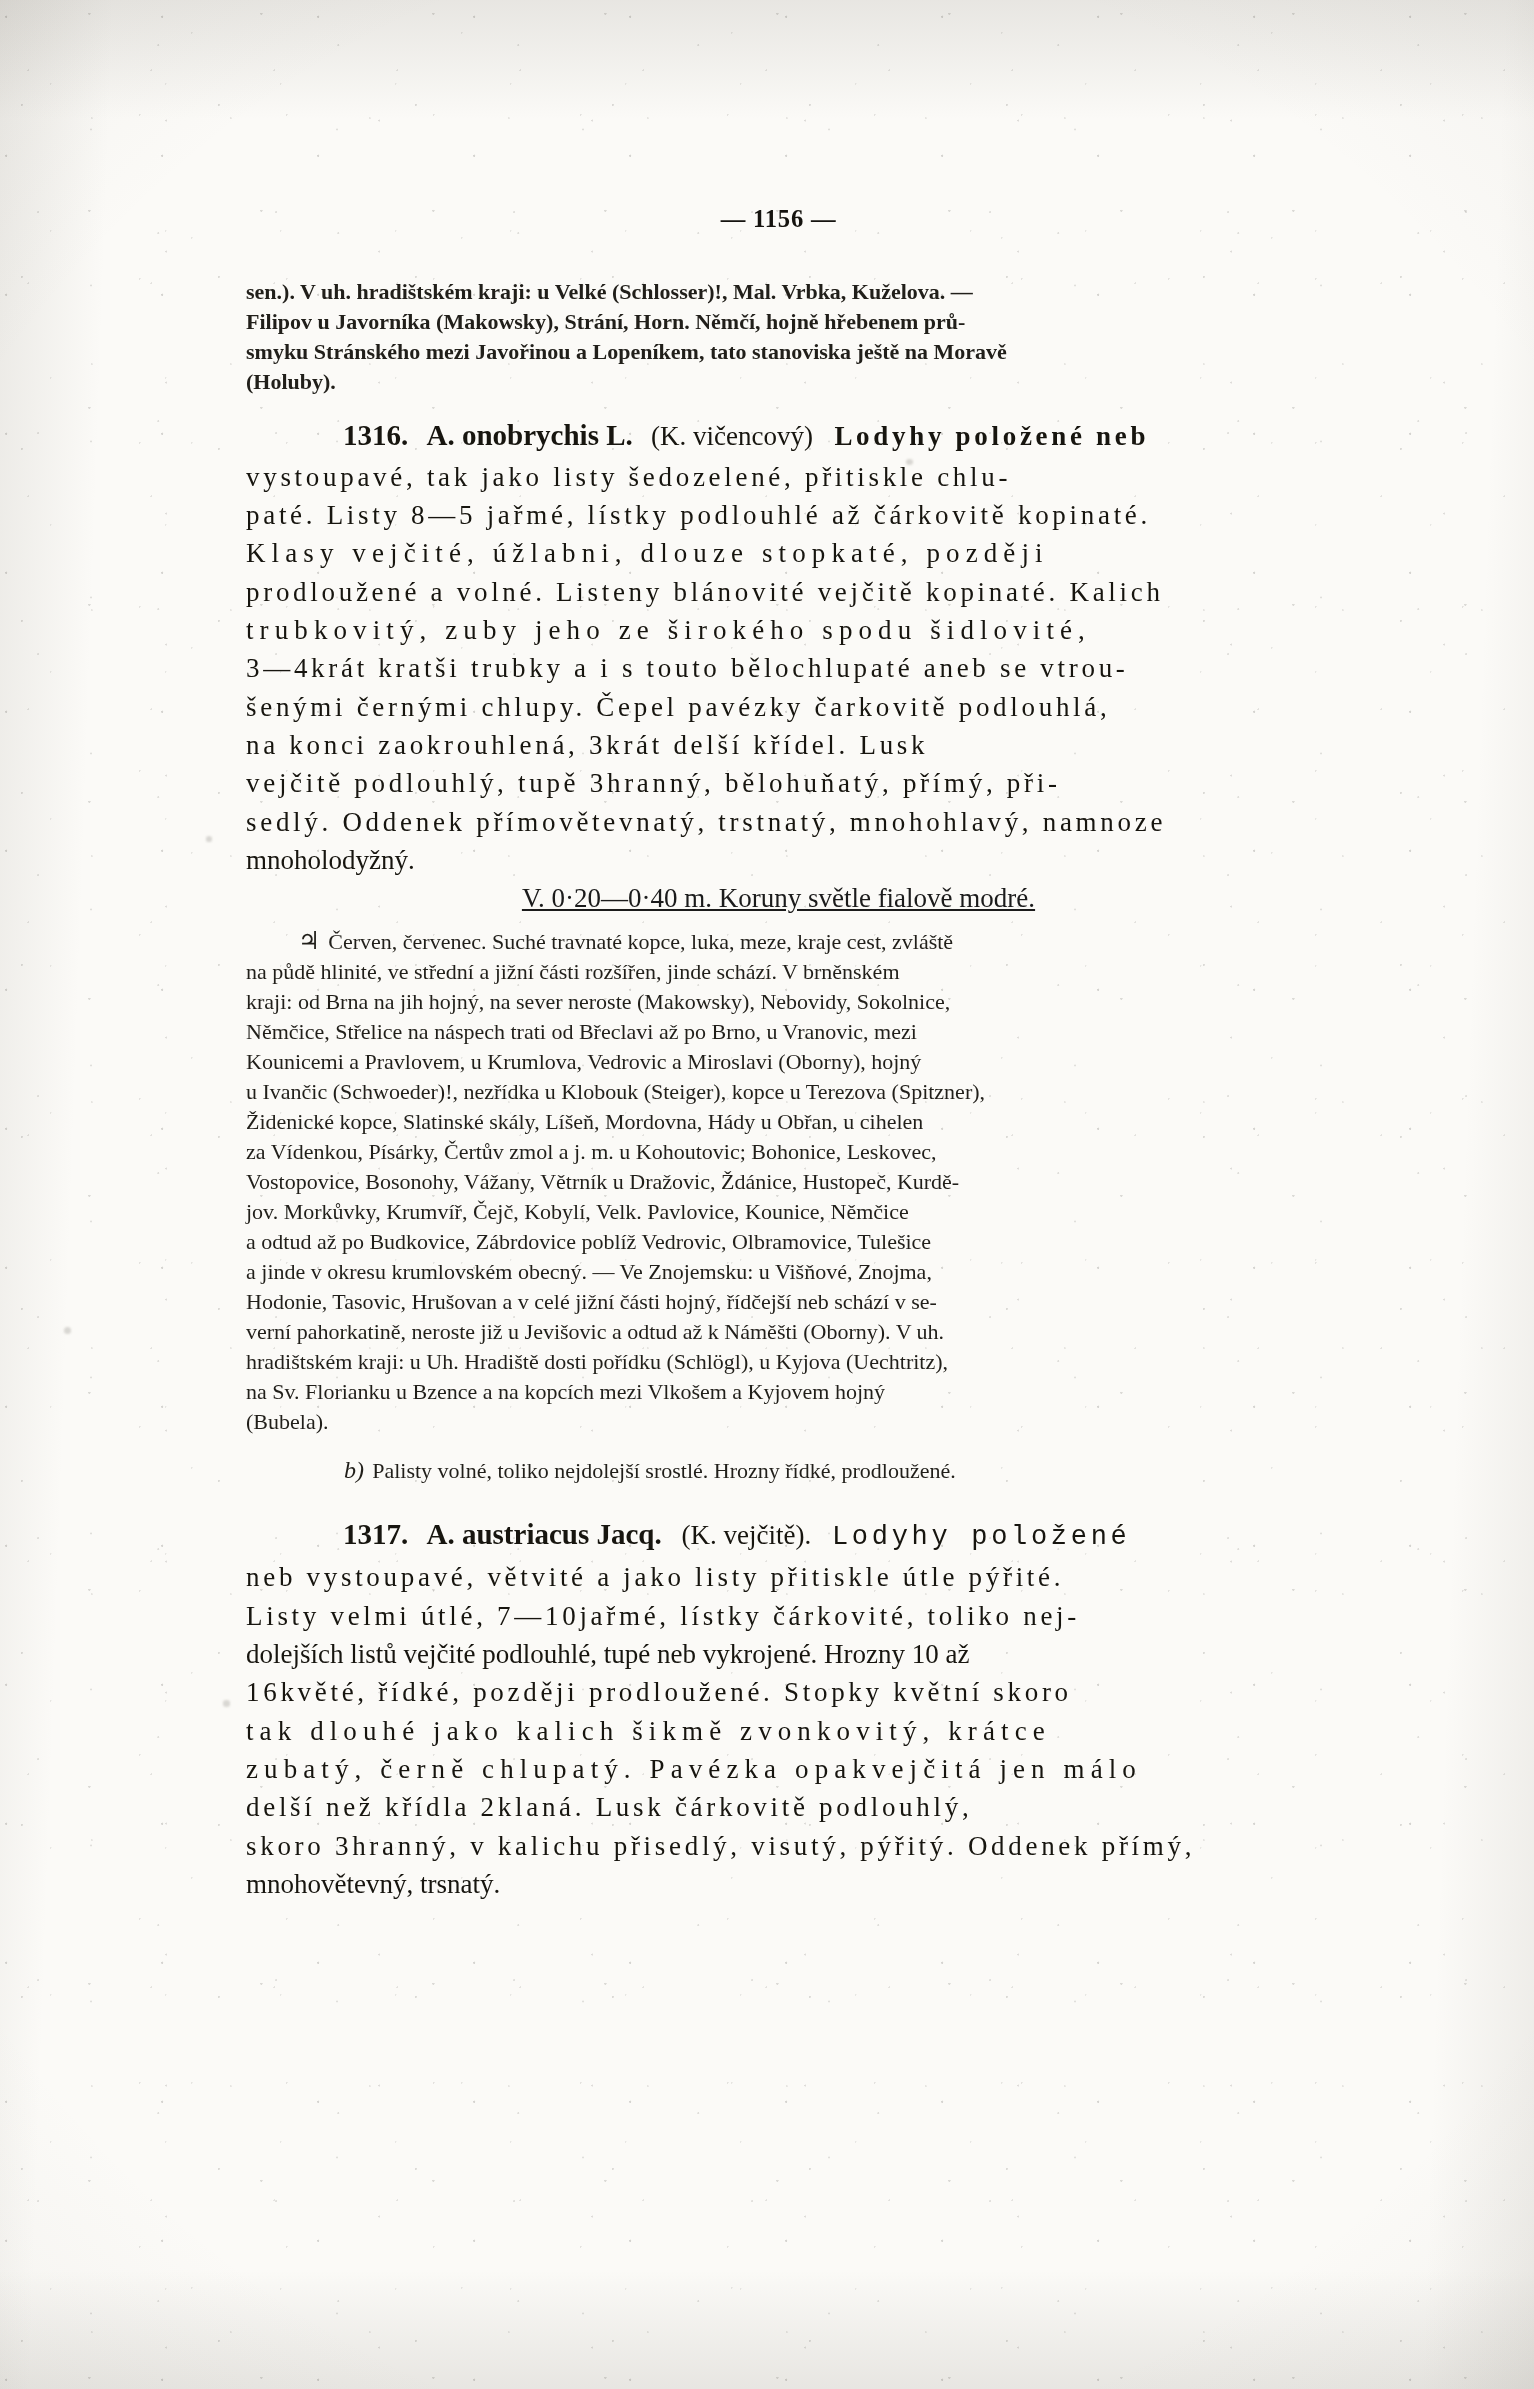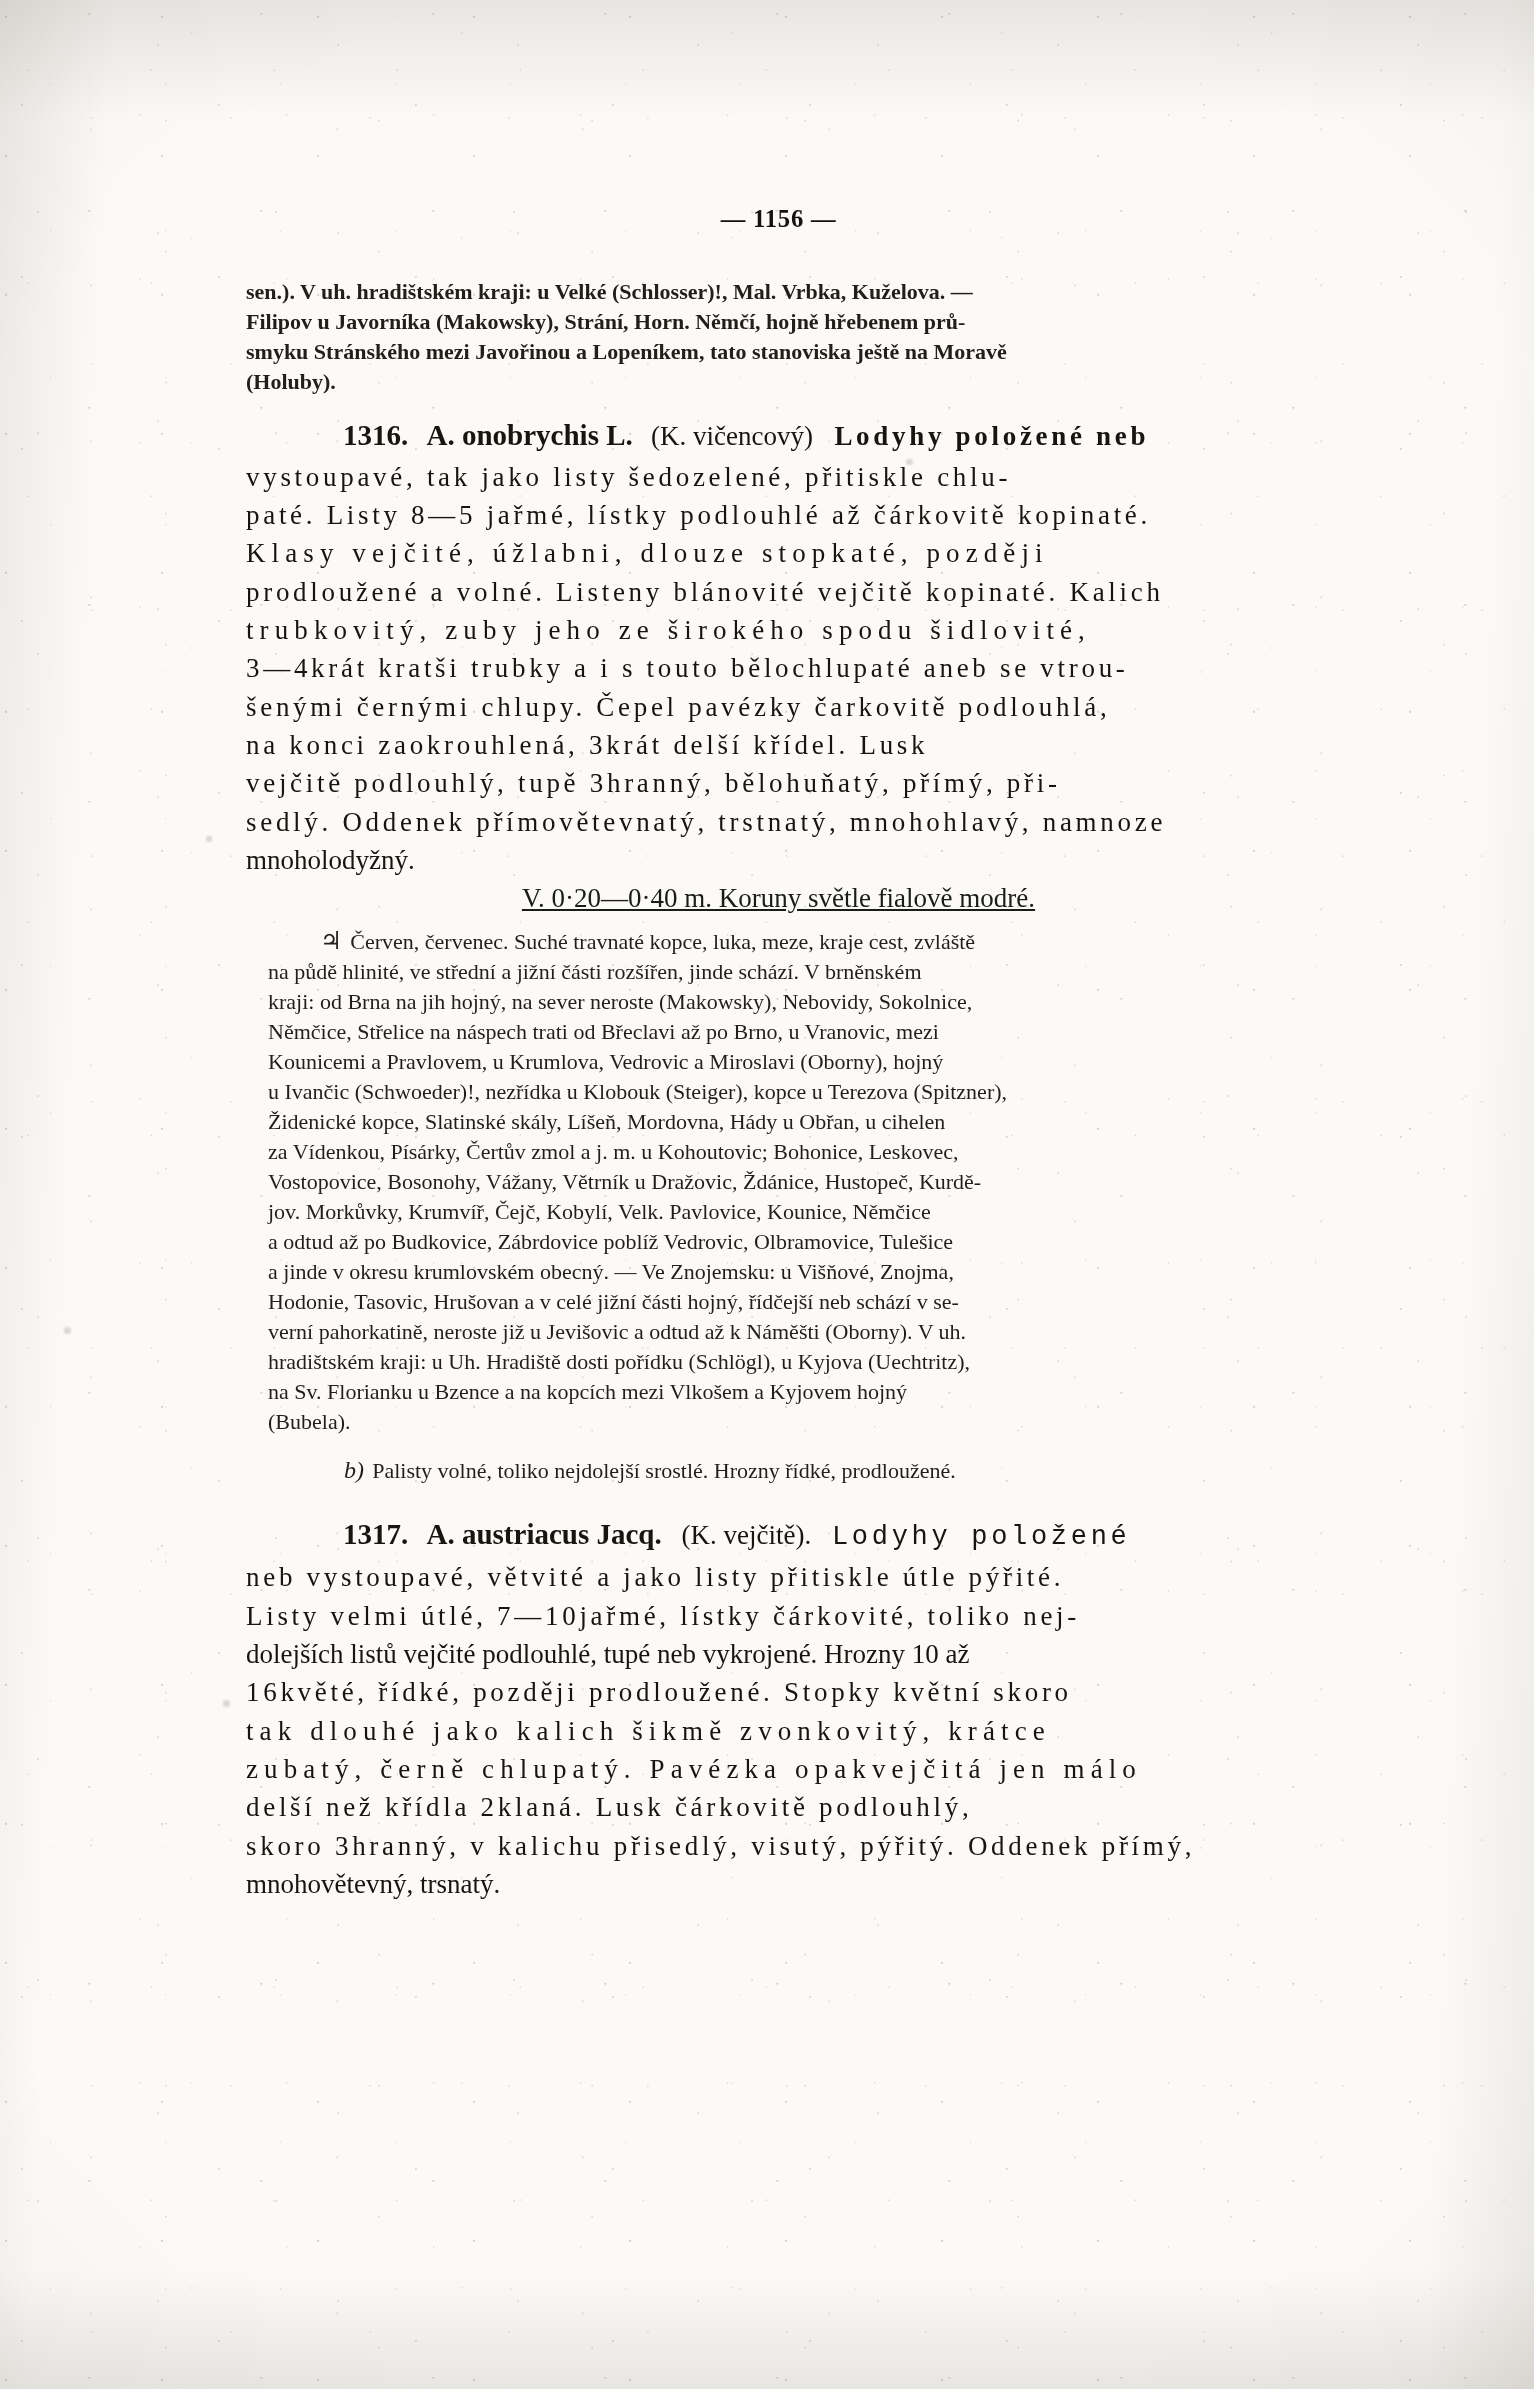--- a/index.html
+++ b/index.html
@@ -158,21 +158,21 @@
         <div class="sp">3—4krát kratši trubky a i s touto bělochlupaté aneb se vtrou-</div>
         <div class="sp">šenými černými chlupy. Čepel pavézky čarkovitě podlouhlá,</div>
         <div class="sp">na konci zaokrouhlená, 3krát delší křídel. Lusk</div>
         <div class="sp">vejčitě podlouhlý, tupě 3hranný, bělohuňatý, přímý, při-</div>
         <div class="sp">sedlý. Oddenek přímovětevnatý, trstnatý, mnohohlavý, namnoze</div>
         <div>mnoholodyžný.</div>
       </div>
 
       <div class="center-line">V. 0·20—0·40 m. Koruny světle fialově modré.</div>
 
-      <div class="petit" style="margin-top:9.8px;margin-left:22px;">
+      <div class="petit" style="margin-top:9.8px;">
         <div style="text-indent:52px;">
           <span style="font-size:24.6px; margin-right:8.2px;">♃</span><span>Červen, červenec. Suché travnaté kopce, luka, meze, kraje cest, zvláště</span>
         </div>
         <div>na půdě hlinité, ve střední a jižní části rozšířen, jinde schází. V brněnském</div>
         <div>kraji: od Brna na jih hojný, na sever neroste (Makowsky), Nebovidy, Sokolnice,</div>
         <div>Němčice, Střelice na náspech trati od Břeclavi až po Brno, u Vranovic, mezi</div>
         <div>Kounicemi a Pravlovem, u Krumlova, Vedrovic a Miroslavi (Oborny), hojný</div>
         <div>u Ivančic (Schwoeder)!, nezřídka u Klobouk (Steiger), kopce u Terezova (Spitzner),</div>
         <div>Židenické kopce, Slatinské skály, Líšeň, Mordovna, Hády u Obřan, u cihelen</div>
         <div>za Vídenkou, Písárky, Čertův zmol a j. m. u Kohoutovic; Bohonice, Leskovec,</div>

